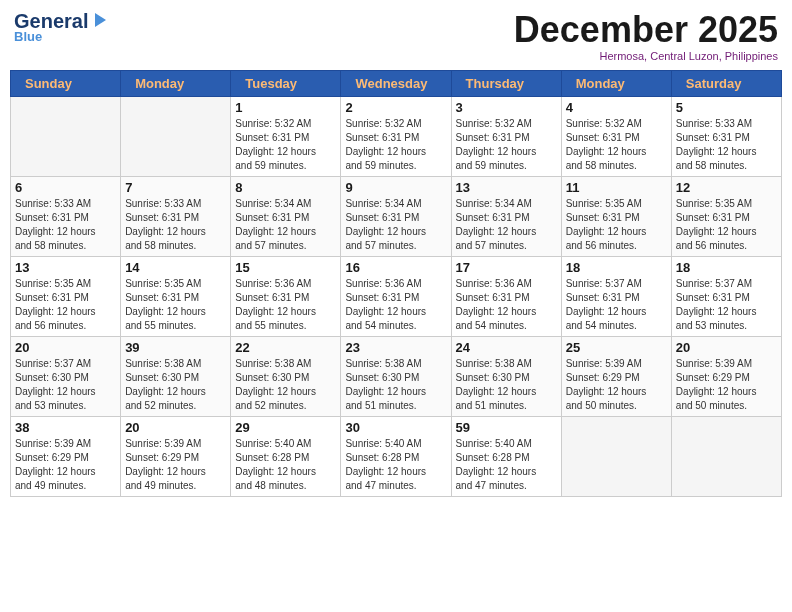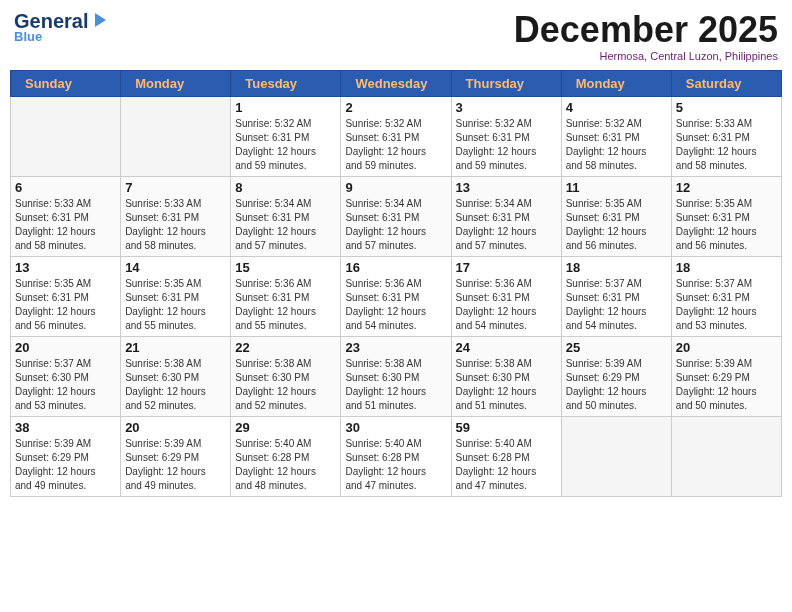--- a/index.html
+++ b/index.html
@@ -263,21 +263,21 @@
       </tr>
       <tr>
         <td>
           <span class="day-number">20</span>
           <div class="day-info" style="white-space: pre-line;">Sunrise: 5:37 AM
 Sunset: 6:30 PM
 Daylight: 12 hours
 and 53 minutes.</div>
         </td>
         <td>
-          <span class="day-number">21</span>
+          <span class="day-number">39</span>
           <div class="day-info" style="white-space: pre-line;">Sunrise: 5:38 AM
 Sunset: 6:30 PM
 Daylight: 12 hours
 and 52 minutes.</div>
         </td>
         <td>
           <span class="day-number">22</span>
           <div class="day-info" style="white-space: pre-line;">Sunrise: 5:38 AM
 Sunset: 6:30 PM
 Daylight: 12 hours

